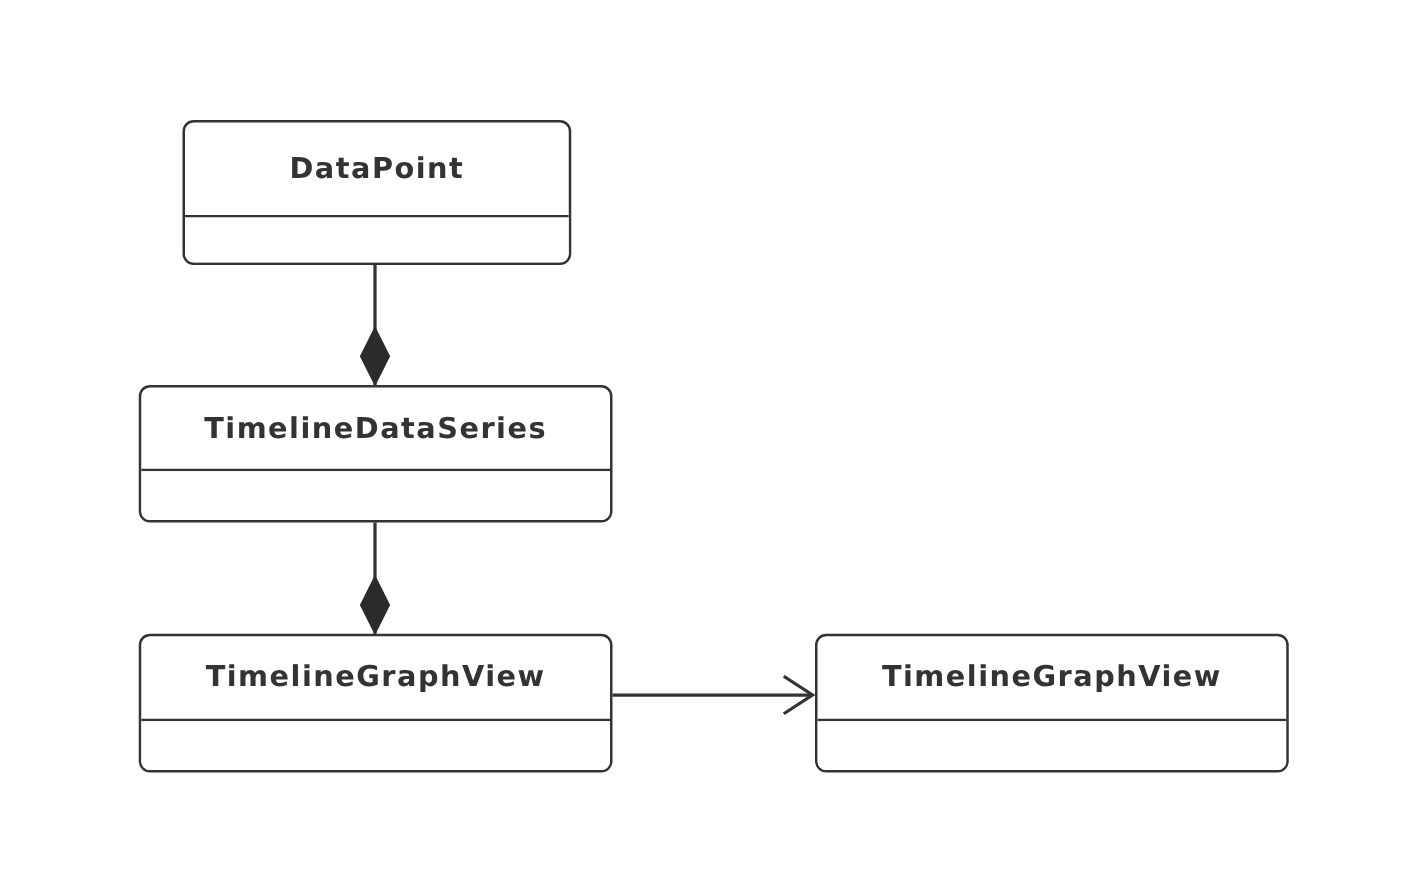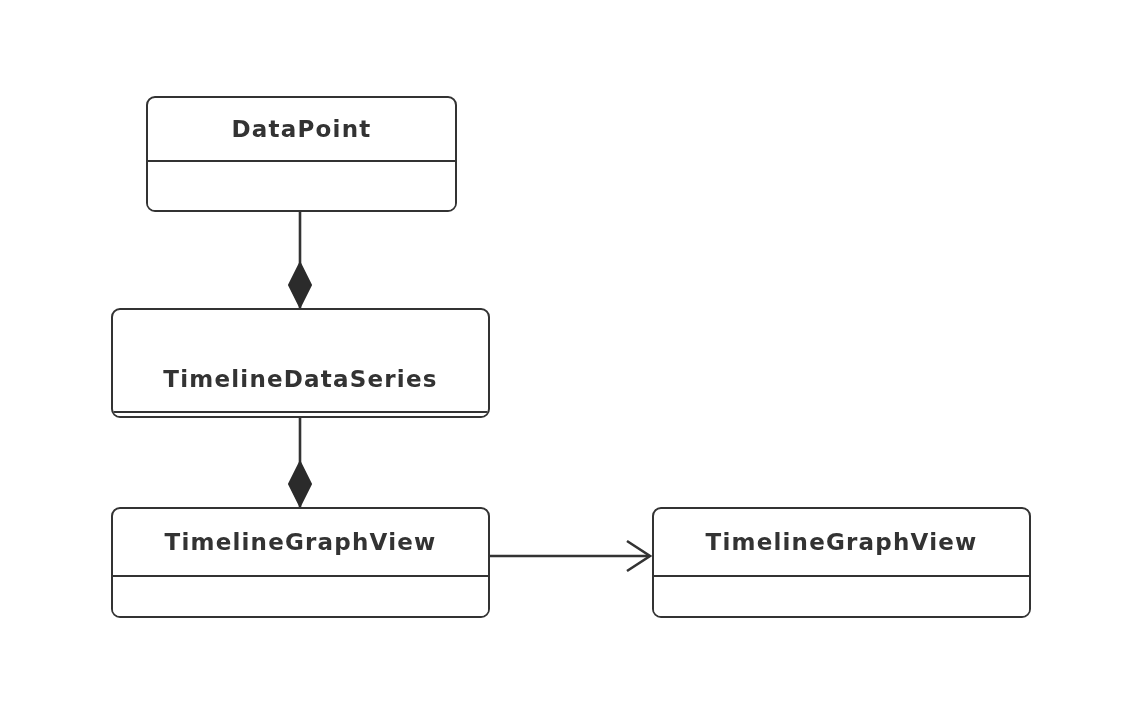--- a/index.html
+++ b/index.html
@@ -70,27 +70,27 @@
     </g>
 
     <g>
       <path fill="none" stroke="#333333" stroke-width="2.6" d="M 490 556 L 648 556"></path>
       <polyline fill="none" stroke="#333333" stroke-width="2.6" stroke-linecap="butt" stroke-linejoin="miter" points="627,541 650,556 627,571"></polyline>
     </g>
 
   </svg>
 
   <div class="uml-class" style="left:146px; top:96px; width:311px; height:116px;">
-    <div class="uml-class-name" style="height:64px; font-size:23px;">DataPoint</div>
+    <div class="uml-class-name" style="height:76px; font-size:23px;">DataPoint</div>
     <div class="uml-class-attrs"></div>
 
   </div>
 
   <div class="uml-class" style="left:111px; top:308px; width:379px; height:110px;">
-    <div class="uml-class-name" style="height:67px; font-size:23px;margin-top:36px;">TimelineDataSeries</div>
+    <div class="uml-class-name" style="height:67px; font-size:23px;">TimelineDataSeries</div>
     <div class="uml-class-attrs"></div>
 
   </div>
 
   <div class="uml-class" style="left:111px; top:507px; width:379px; height:111px;">
     <div class="uml-class-name" style="height:68px; font-size:23px;">TimelineGraphView</div>
     <div class="uml-class-attrs"></div>
 
   </div>
 

